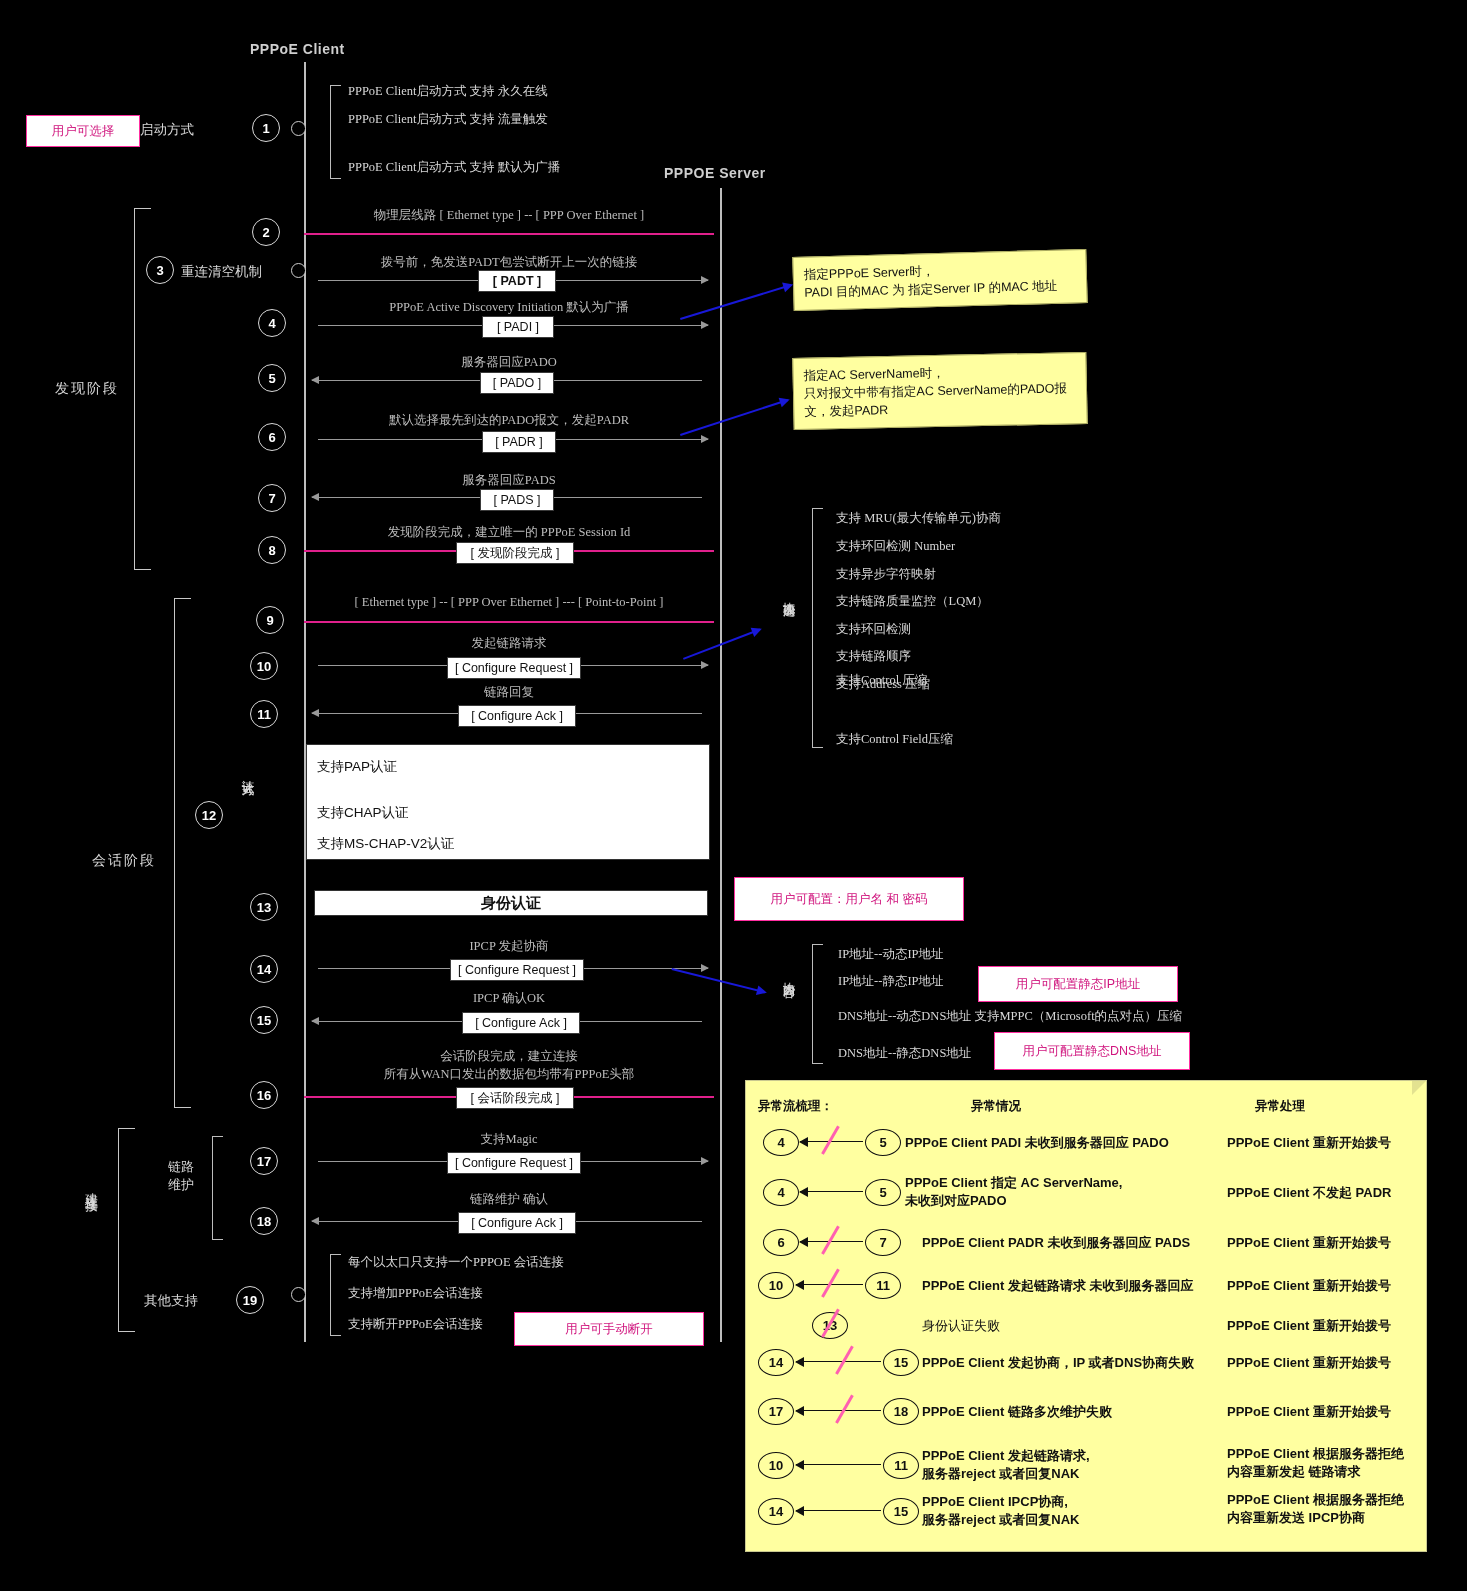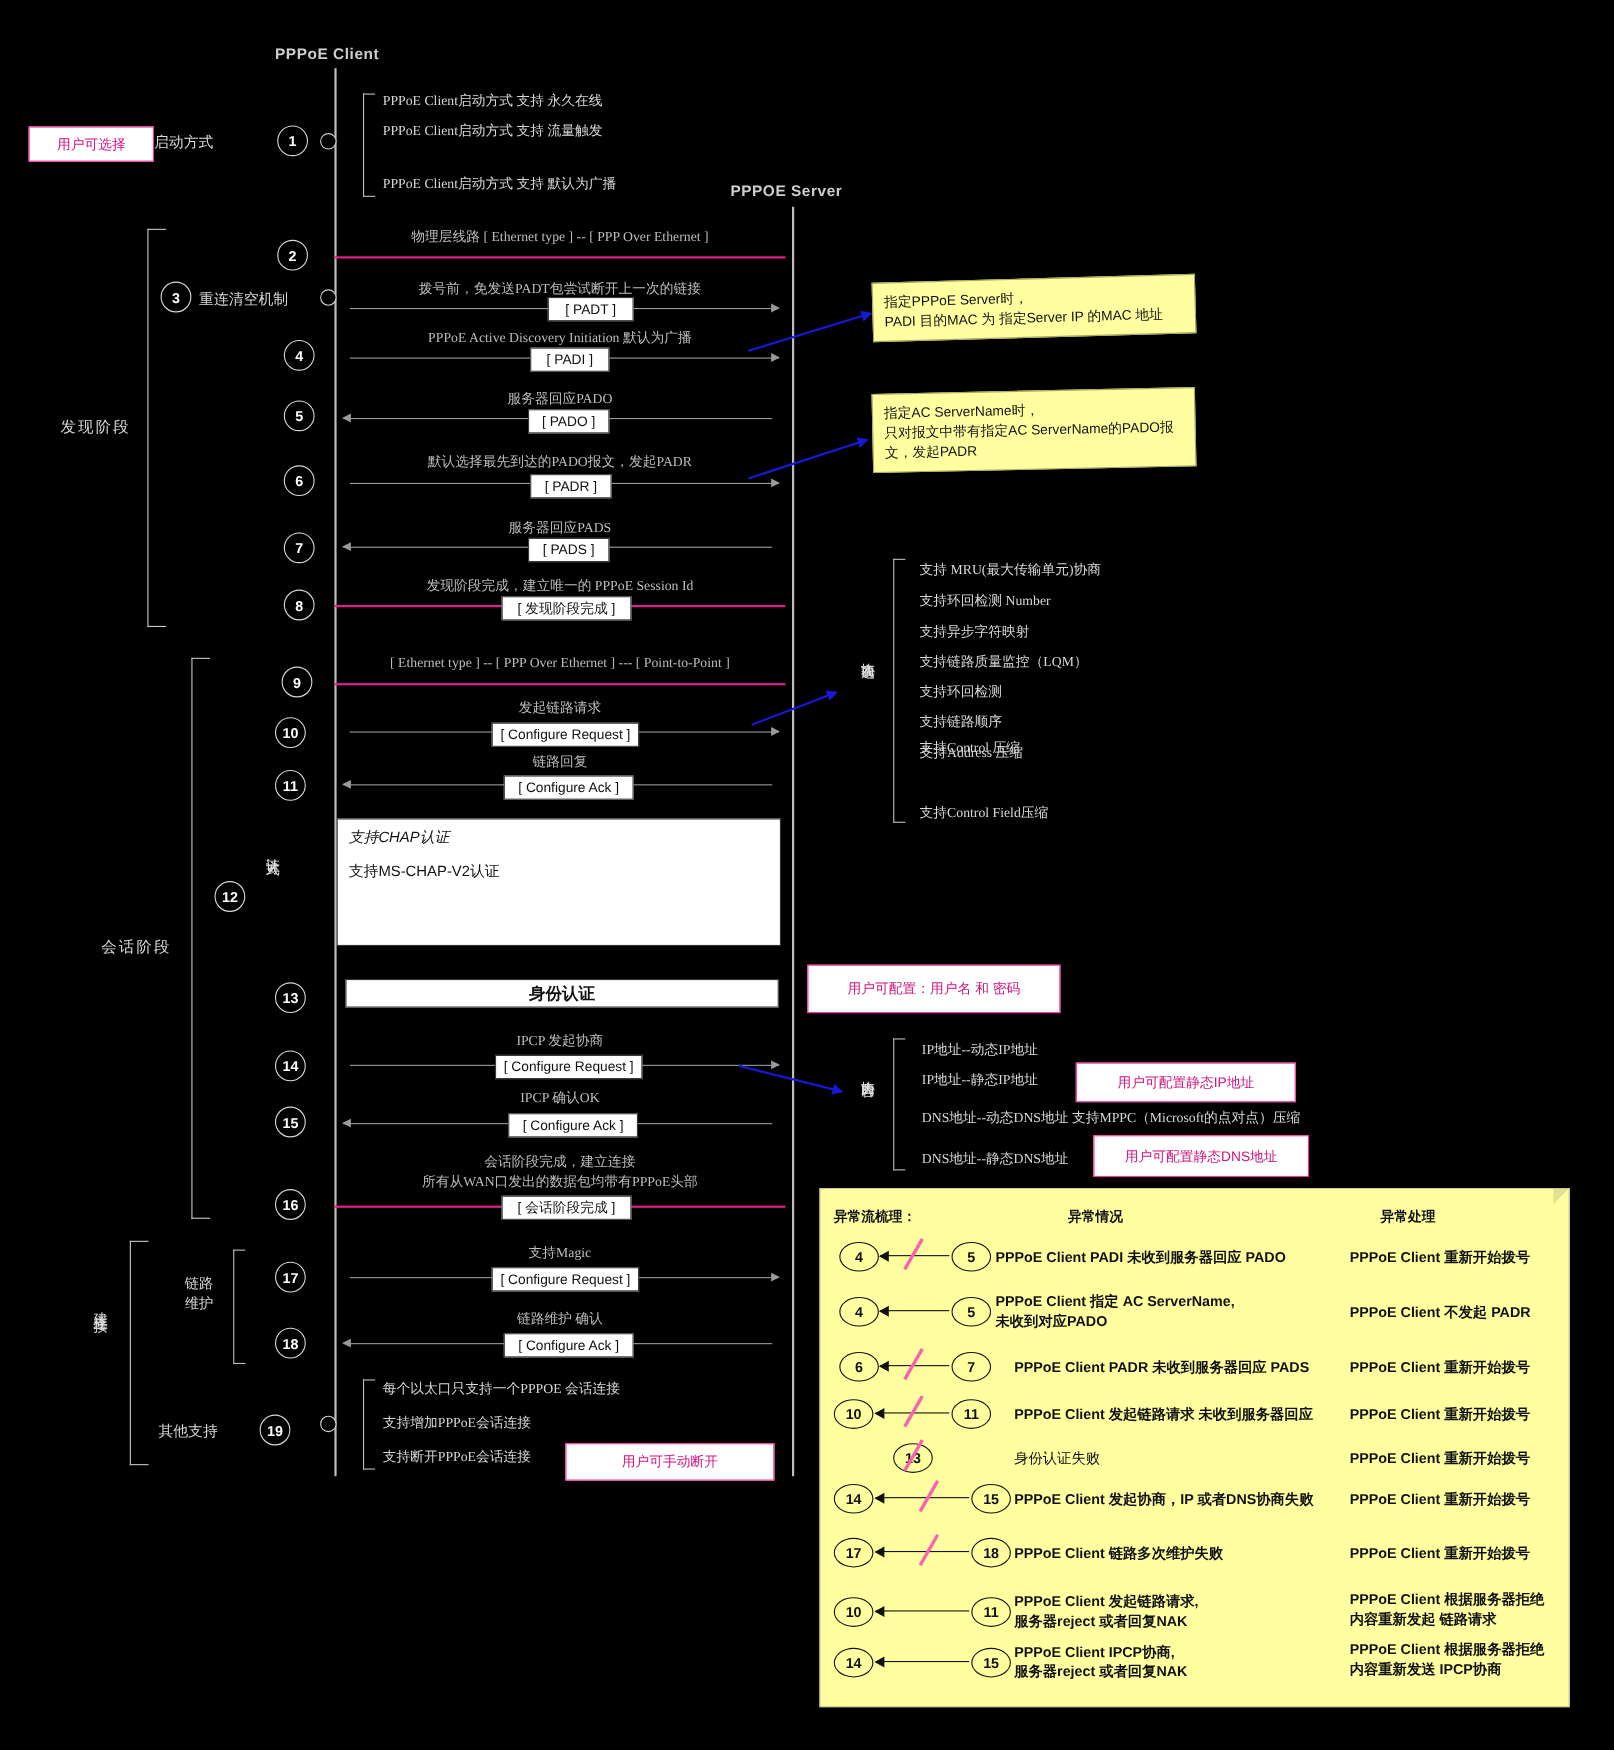--- a/index.html
+++ b/index.html
@@ -59,21 +59,21 @@
 
 <div class="circ" style="left:252px;top:218px;">2</div>
 <div class="msg" style="left:304px;top:207px;width:410px;">物理层线路 [ Ethernet type ] -- [ PPP Over Ethernet ]</div>
 <div class="magenta" style="left:304px;top:233px;width:410px;"></div>
 
 <div class="circ" style="left:146px;top:256px;">3</div>
 <div class="lbl sans" style="left:181px;top:263px;font-size:13.5px;">重连清空机制</div>
 <div class="smallcirc" style="left:291px;top:263px;"></div>
 <div class="msg" style="left:304px;top:254px;width:410px;">拨号前，免发送PADT包尝试断开上一次的链接</div>
 <div class="arrow" style="left:318px;top:280px;width:390px;"></div>
-<div class="tagbox" style="left:498px;top:270px;width:64px;height:18px;">[ PADT ]</div>
+<div class="tagbox" style="left:478px;top:270px;width:64px;height:18px;font-weight:bold;">[ PADT ]</div>
 
 <div class="circ" style="left:258px;top:309px;">4</div>
 <div class="msg" style="left:304px;top:299px;width:410px;">PPPoE Active Discovery Initiation 默认为广播</div>
 <div class="arrow" style="left:318px;top:325px;width:390px;"></div>
 <div class="tagbox" style="left:482px;top:316px;width:58px;height:18px;">[ PADI ]</div>
 
 <div class="circ" style="left:258px;top:364px;">5</div>
 <div class="msg" style="left:304px;top:354px;width:410px;">服务器回应PADO</div>
 <div class="arrow left" style="left:312px;top:380px;width:390px;"></div>
 <div class="tagbox" style="left:480px;top:372px;width:60px;height:18px;">[ PADO ]</div>
@@ -131,21 +131,22 @@
 <div class="lbl" style="left:836px;top:621px;">支持环回检测</div>
 <div class="lbl" style="left:836px;top:648px;">支持链路顺序</div>
 <div class="lbl" style="left:836px;top:676px;">支持Address 压缩</div>
 <div class="lbl" style="left:836px;top:672px;">支持Control 压缩</div>
 <div class="lbl" style="left:836px;top:731px;">支持Control Field压缩</div>
 <div class="bluearrow" style="left:683px;top:658px;width:82px;transform:rotate(-21deg);"></div>
 
 <div class="circ" style="left:195px;top:801px;">12</div>
 <div class="vtext2" style="left:239px;top:770px;height:66px;">认证方式</div>
 <div class="whitebox" style="left:306px;top:744px;width:402px;height:114px;">
-  <div class="row" style="margin-top:4px;font-style:italic;">支持CHAP认证</div>
+  <div class="row" style="margin-top:10px;">支持PAP认证</div>
+  <div class="row" style="margin-top:22px;">支持CHAP认证</div>
   <div class="row" style="margin-top:7px;">支持MS-CHAP-V2认证</div>
 </div>
 
 <div class="circ" style="left:250px;top:893px;">13</div>
 <div class="whitebox" style="left:314px;top:890px;width:392px;height:24px;display:flex;align-items:center;justify-content:center;">
   <span style="font-family:'Liberation Sans',sans-serif;font-size:15px;font-weight:bold;">身份认证</span>
 </div>
 <div class="pinkbox" style="left:734px;top:877px;width:212px;height:36px;">用户可配置：用户名 和 密码</div>
 
 <div class="circ" style="left:250px;top:955px;">14</div>

